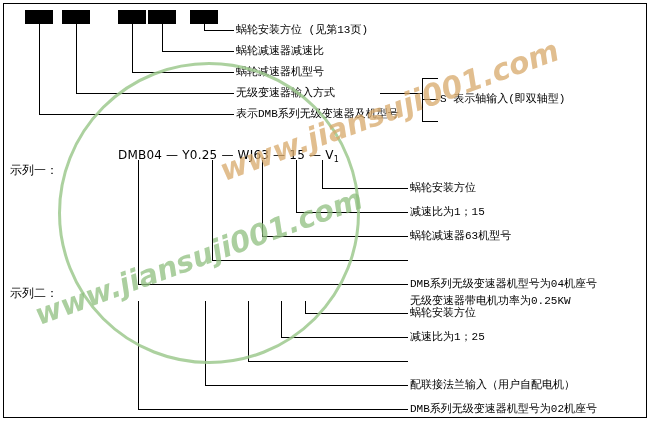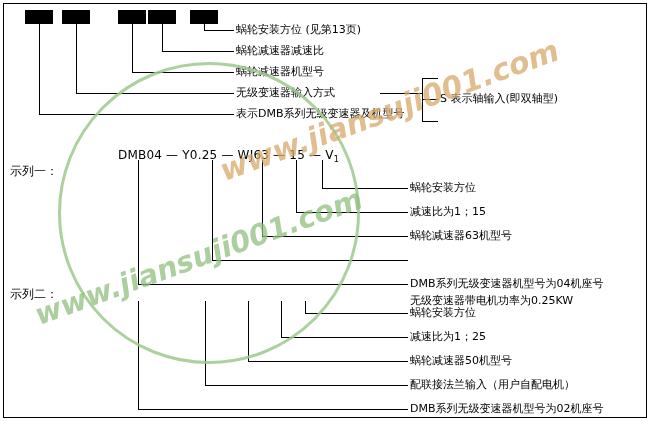--- a/index.html
+++ b/index.html
@@ -18,20 +18,21 @@
     border:1px solid #000;
     box-sizing:border-box;
   }
 
   .lbl{
     position:absolute;
     font-size:11px;
     line-height:12px;
     white-space:nowrap;
     color:#000;
+    font-family:Liberation Mono, monospace;
   }
   .code{
     position:absolute;
     font-size:12px;
     line-height:18px;
     white-space:nowrap;
     letter-spacing:0.2px;
   }
   .blk{
     position:absolute;
@@ -162,21 +163,20 @@
   <div class="hline" style="left:248px;top:361px;width:160px;"></div>
 
   <div class="vline" style="left:205px;top:301px;height:84px;"></div>
   <div class="hline" style="left:205px;top:385px;width:203px;"></div>
 
   <div class="vline" style="left:138px;top:301px;height:108px;"></div>
   <div class="hline" style="left:138px;top:409px;width:270px;"></div>
 
   <div class="lbl" style="left:410px;top:307px;">蜗轮安装方位</div>
   <div class="lbl" style="left:410px;top:331px;">减速比为1；25</div>
-  <div class="lbl" style="left:410px;top:355px;">蜗轮减速器50机型号</div>
   <div class="lbl" style="left:410px;top:379px;">配联接法兰输入（用户自配电机）</div>
   <div class="lbl" style="left:410px;top:403px;">DMB系列无级变速器机型号为02机座号</div>
 
   <div class="wm">
     <div class="wm-circle"></div>
     <div class="wm-text wm2">www.jiansuji001.com</div>
     <div class="wm-text wm1">www.jiansuji001.com</div>
   </div>
 
 </div>

